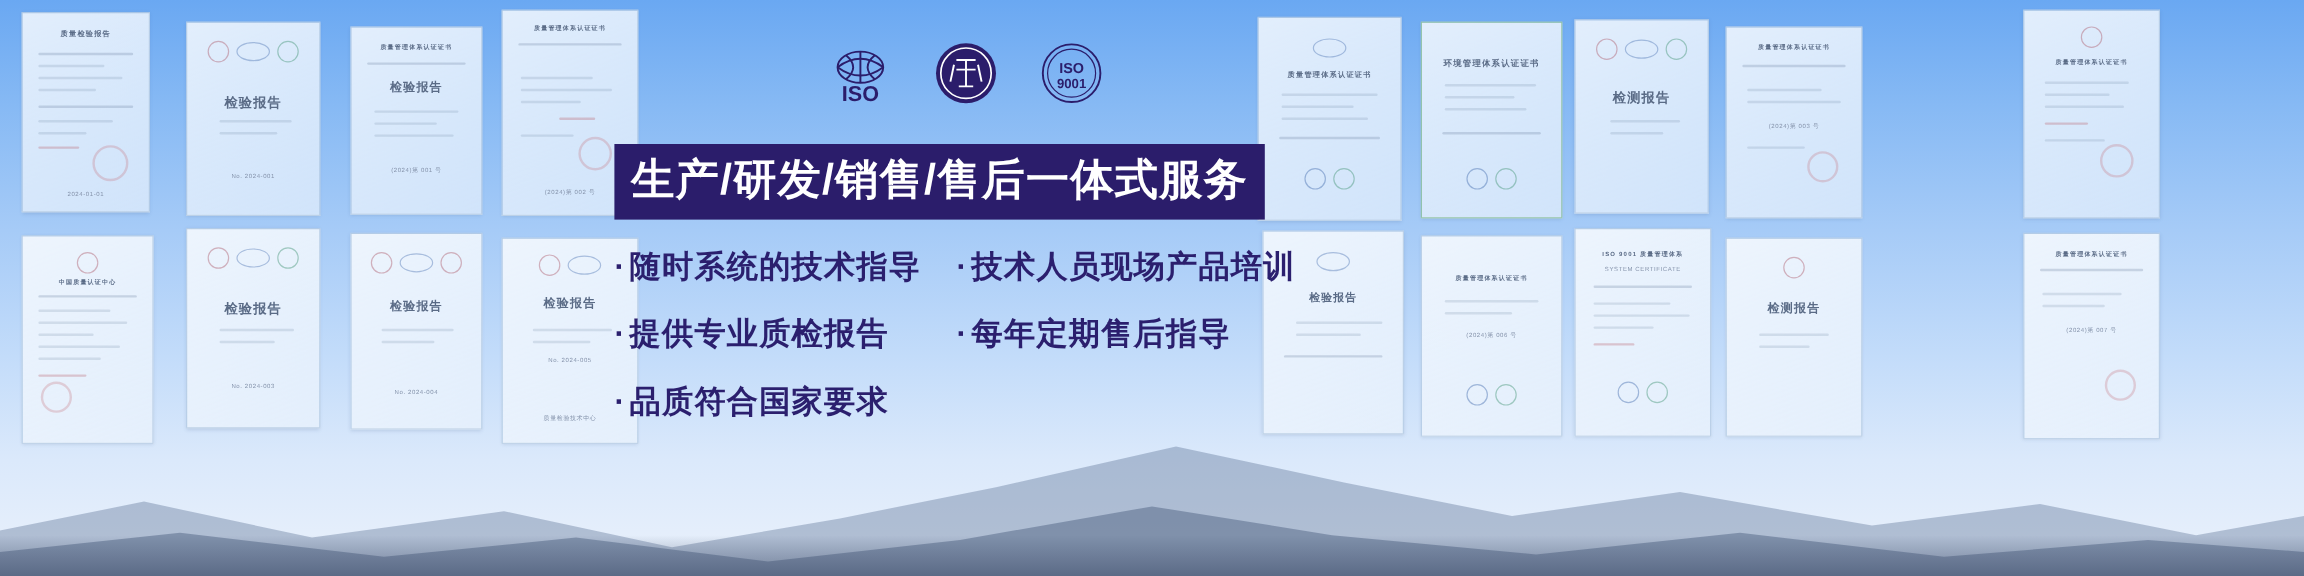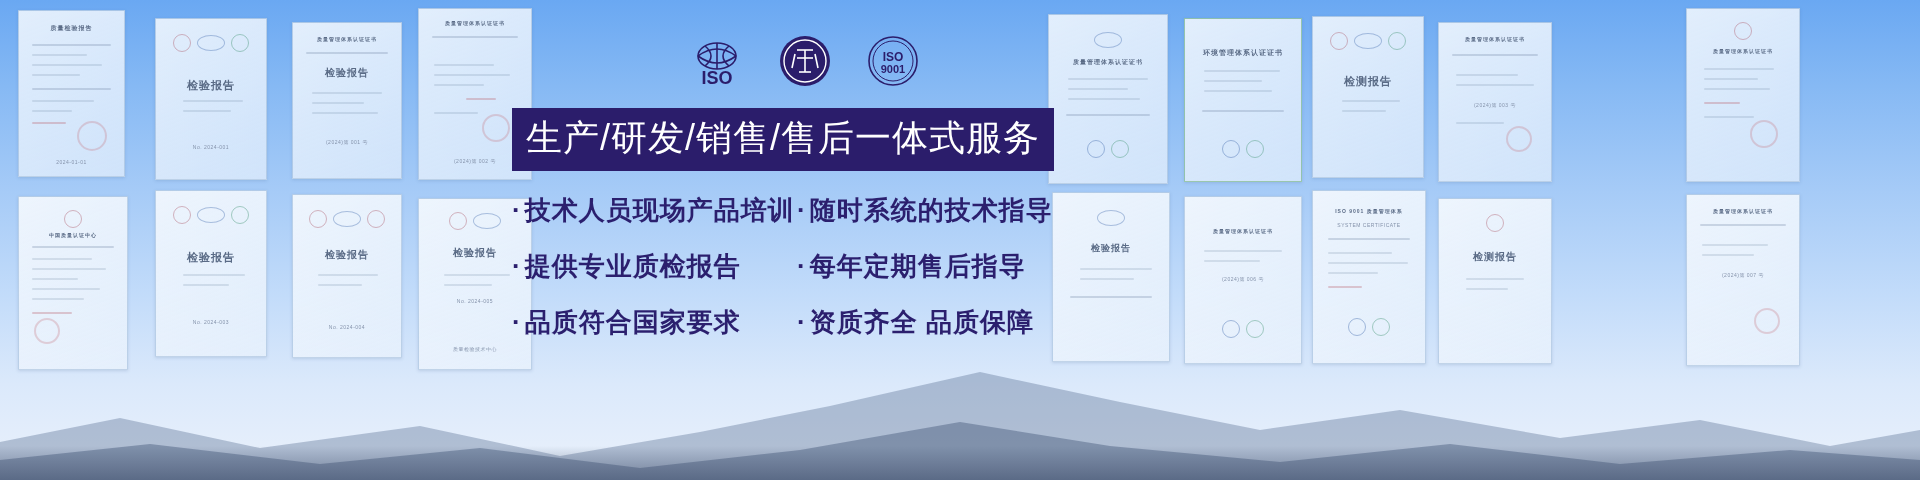--- a/index.html
+++ b/index.html
@@ -53,22 +53,22 @@
   .badge svg{display:block;}
 
   
   .content{position:absolute;left:512px;top:96px;width:560px;z-index:8;}
   .headline{
     font-size:58px;line-height:1.05;font-weight:800;color:#2b1f6e;
     letter-spacing:2px;white-space:nowrap;
     text-shadow:0 2px 0 rgba(255,255,255,.35);
   }
   .subbar{
-    margin-top:12px;background:#2b1d6b;color:#ffffff;
-    font-size:36px;font-weight:400;letter-spacing:1px;
+    margin-top:24px;background:#2b1d6b;color:#ffffff;
+    font-size:36px;font-weight:700;letter-spacing:1px;
     padding:6px 14px 8px 14px;display:inline-block;white-space:nowrap;
   }
   .features{margin-top:22px;display:grid;grid-template-columns:285px 1fr;row-gap:21px;}
   .feat{
     color:#2b1f6e;font-size:26px;font-weight:700;letter-spacing:1px;white-space:nowrap;
   }
   .feat .dot{margin-right:3px;}
 </style>
 </head>
 <body>
@@ -382,23 +382,22 @@
     </div>
 
   </div>
 
   <div class="content">
 
 
     <div class="subbar">生产/研发/销售/售后一体式服务</div>
 
     <div class="features">
+      <div class="feat"><span class="dot">·</span><span>随时系统的技术指导</span></div>
       <div class="feat"><span class="dot">·</span><span>技术人员现场产品培训</span></div>
-      <div class="feat"><span class="dot">·</span><span>随时系统的技术指导</span></div>
       <div class="feat"><span class="dot">·</span><span>提供专业质检报告</span></div>
       <div class="feat"><span class="dot">·</span><span>每年定期售后指导</span></div>
       <div class="feat"><span class="dot">·</span><span>品质符合国家要求</span></div>
-      <div class="feat"><span class="dot">·</span><span>资质齐全 品质保障</span></div>
     </div>
 
   </div>
 
 </div>
 
 </body></html>

